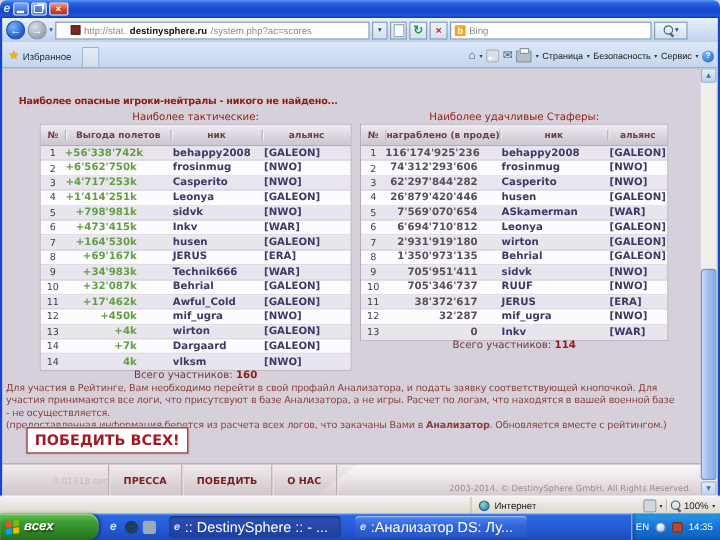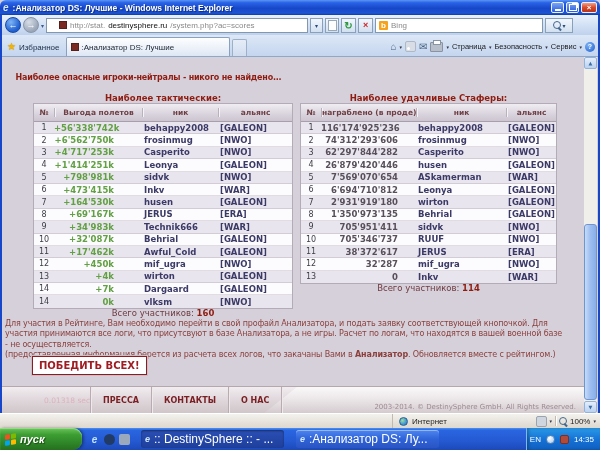--- a/index.html
+++ b/index.html
@@ -29,21 +29,21 @@
     background:linear-gradient(180deg,#e9f1fb,#cfdef4 60%,#bfd2ec);
     display:flex;align-items:center;padding:0 3px;gap:2px;}
   .navcirc{width:16px;height:16px;border-radius:50%;display:inline-flex;align-items:center;
     justify-content:center;font-size:9px;font-weight:bold;color:#fff;box-sizing:border-box;}
   .backc{background:radial-gradient(circle at 35% 30%,#7db4f4,#1e5ed0 70%);border:1px solid #1a4aa8;}
   .fwdc{background:radial-gradient(circle at 35% 30%,#d8dee8,#9aa6b8 70%);border:1px solid #8a96a8;}
   .navchev{font-size:6px;color:#3a5a8a;}
   .addr{width:262px;height:15px;background:#fff;border:1px solid #8198b0;display:flex;
     align-items:center;font-size:8px;padding:0 12px;box-sizing:border-box;gap:3px;white-space:nowrap;overflow:hidden;}
   .favicon{width:8px;height:8px;background:#7a2a22;border:1px solid #55201a;box-sizing:border-box;flex:none;}
-  .url-pre,.url-post{color:#8a8a8a;} .url-dom{color:#111;font-weight:normal;}
+  .url-pre,.url-post{color:#8a8a8a;} .url-dom{color:#111;font-weight:bold;}
   .bevelbtn{height:15px;box-sizing:border-box;border:1px solid #8aa0b8;
     background:linear-gradient(180deg,#f2f7fd,#d2e0f0);display:inline-flex;align-items:center;
     justify-content:center;font-size:6px;color:#2a4a7a;}
   .addr-drop{width:13px;}
   .compat{width:14px;} .compat i{display:block;width:7px;height:9px;background:#fdfdfd;border:1px solid #98a8b8;}
   .refr{width:15px;font-size:10px;color:#2f9a3f;font-weight:bold;}
   .stopb{width:15px;font-size:9px;color:#cc2222;font-weight:bold;}
   .searchbox{width:168px;height:15px;background:#fff;border:1px solid #8198b0;display:flex;
     align-items:center;gap:3px;padding:0 3px;box-sizing:border-box;font-size:8px;}
   .bing-ico{width:9px;height:9px;background:#f6a21d;color:#fff;font-weight:bold;font-size:8px;
@@ -70,24 +70,24 @@
   .rss-ico{width:9px;height:9px;background:#d8dde6;border:1px solid #aeb8c6;border-radius:2px;position:relative;}
   .rss-ico::after{content:"";position:absolute;left:1px;bottom:1px;width:3px;height:3px;border-radius:50%;background:#fff;}
   .print-ico{width:11px;height:8px;background:#b8bfca;border:1px solid #8a93a2;border-radius:1px;position:relative;}
   .print-ico::after{content:"";position:absolute;left:2px;top:-3px;width:6px;height:3px;background:#fdfdfd;border:1px solid #8a93a2;}
   .help-ico{width:10px;height:10px;border-radius:50%;background:radial-gradient(circle at 35% 30%,#7db4f4,#1e5ed0);
     color:#fff;font-size:7px;font-weight:bold;display:inline-flex;align-items:center;justify-content:center;}
   
   .viewport{position:absolute;left:2px;top:56px;width:596px;height:357px;background:#d6d0da;
     border-top:1px solid #90a8c8;box-sizing:border-box;overflow:hidden;
     font-family:"DejaVu Sans",sans-serif;}
-  .notice{position:absolute;top:16px;text-align:center;font-size:8px;font-weight:bold;color:#8f1c10;
+  .notice{position:absolute;top:23px;text-align:center;font-size:8px;font-weight:bold;color:#8f1c10;
     letter-spacing:-0.2px;white-space:nowrap;}
   .notice-l{left:0;width:293px;} .notice-r{left:293px;width:272px;}
-  .ttitle{position:absolute;top:36px;text-align:center;font-size:8.5px;font-weight:bold;color:#8f1c10;}
+  .ttitle{position:absolute;top:36px;text-align:center;font-size:8.5px;font-weight:normal;color:#8f1c10;}
   .ttitle-l{left:31px;width:260px;} .ttitle-r{left:298px;width:257px;}
   .dtable{position:absolute;top:46px;border:1px solid #b3abb8;box-sizing:border-box;background:#fcfbfd;}
   .dt-l{left:31px;width:260px;} .dt-r{left:298px;width:257px;}
   .thead{display:grid;height:17px;align-items:center;text-align:center;font-size:7.5px;font-weight:bold;
     color:#6e3f44;background:linear-gradient(180deg,#f0edf2,#d9d3dd 60%,#cdc6d1);
     border-bottom:1px solid #a89fad;white-space:nowrap;}
   .hcell{border-left:1px solid #b9b1bd;box-shadow:inset 1px 0 0 #f6f3f7;overflow:visible;}
   .hcell:first-child{border-left:none;box-shadow:none;}
   .trow{display:grid;height:12.4px;align-items:center;font-size:8.5px;box-sizing:border-box;
     border-bottom:1px solid rgba(150,140,155,.28);}
@@ -99,22 +99,22 @@
   .c-val{text-align:right;font-weight:bold;}
   .dt-l .c-val,.side-l .c-val{padding-right:28px;color:#61a043;}
   .dt-r .c-val,.side-r .c-val{padding-right:18px;color:#57505a;}
   .c-nick,.c-ally{font-weight:bold;color:#3b3a67;padding-left:2px;text-align:left;
     white-space:nowrap;overflow:hidden;}
   .totals{position:absolute;text-align:center;font-size:8.5px;color:#6e3a40;}
   .totals b{color:#8f1c10;}
   .tot-l{left:31px;width:260px;top:251px;} .tot-r{left:298px;width:257px;top:226px;}
   .infopar{position:absolute;left:3px;top:262px;width:558px;font-size:8px;line-height:10.4px;
     color:#8a3f3c;letter-spacing:-0.15px;white-space:pre-wrap;}
-  .winbtn{position:absolute;left:30px;top:299px;background:#fff;border:1px solid #8d1b21;
-    box-shadow:inset 0 0 0 2px #fff,0 0 0 1px #c9bfc4;color:#a01c22;font-weight:bold;font-size:10px;
+  .winbtn{position:absolute;left:20px;top:299px;background:#fff;border:1px solid #8d1b21;
+    box-shadow:inset 0 0 0 2px #fff,0 0 0 1px #c9bfc4;color:#a01c22;font-weight:bold;font-size:12px;
     padding:3px 6px;font-family:"DejaVu Sans",sans-serif;cursor:pointer;}
   
   .pfooter{position:absolute;left:0;top:329px;width:582px;height:27px;
     background:linear-gradient(180deg,#f2edf0 0%,#e2dade 40%,#cfc5c9 100%);
     border-top:1px solid #b4a8ad;overflow:hidden;}
   .fdiag{position:absolute;left:233px;top:0;width:349px;height:100%;
     background:linear-gradient(180deg,rgba(255,255,255,.6),rgba(255,255,255,.05));
     clip-path:polygon(28px 100%,62px 0,100% 0,100% 100%);}
   .ftime{position:absolute;left:42px;top:9px;font-size:7.5px;color:#dcb2bc;}
   .fmenu{position:absolute;left:88px;top:0;height:100%;display:flex;align-items:center;}
@@ -172,21 +172,20 @@
     border:1px solid #5a86b8;box-sizing:border-box;}
   .tico2{width:9px;height:9px;border-radius:2px;background:#b04a3a;border:1px solid #7a2f22;box-sizing:border-box;}
 </style>
 </head>
 <body>
 
 <div class="screen">
 
   <div class="titlebar">
     <span class="ie-ico">e</span>
-    <span class="wtitle">:Анализатор DS: Лучшие - Windows Internet Explorer</span>
     <span class="wb minb">
         <i class="g-min"></i>
       </span>
     <span class="wb maxb">
         <i class="g-rest"></i>
       </span>
     <span class="wb closeb">
         <span class="glyph-txt">×</span>
       </span>
   </div>
@@ -226,24 +225,20 @@
     <span class="bevelbtn search-go">
       <span class="mag"></span>
       <span>▾</span>
     </span>
   </div>
 
   <div class="tabrow">
     <span class="fav-btn">
       <span class="star">★</span>
       <span>Избранное</span>
-    </span>
-    <span class="tab">
-      <span class="favicon"></span>
-      <span>:Анализатор DS: Лучшие</span>
     </span>
     <span class="tabstub"></span>
     <span class="cmdbar">
       <span class="ci">⌂</span>
       <span class="chev">▾</span>
       <span class="rss-ico"></span>
       <span class="ci">✉</span>
       <span class="print-ico"></span>
       <span class="chev">▾</span>
       <span>Страница</span>
@@ -350,21 +345,21 @@
             <span class="cell c-ally">[GALEON]</span>
           </div>
           <div class="trow side-l r-w">
             <span class="cell c-num">14</span>
             <span class="cell c-val">+7k</span>
             <span class="cell c-nick">Dargaard</span>
             <span class="cell c-ally">[GALEON]</span>
           </div>
           <div class="trow side-l r-l">
             <span class="cell c-num">14</span>
-            <span class="cell c-val">0k</span>
+            <span class="cell c-val">4k</span>
             <span class="cell c-nick">vlksm</span>
             <span class="cell c-ally">[NWO]</span>
           </div>
         </div>
     </div>
 
     <div class="dtable dt-r">
       <div class="thead side-r">
         <span class="hcell">№</span>
         <span class="hcell">награблено (в проде)</span>
@@ -461,21 +456,21 @@
 
     <button class="winbtn">ПОБЕДИТЬ ВСЕХ!</button>
 
     <div class="pfooter">
       <div class="fdiag"></div>
       <span class="ftime">0.01318 sec</span>
       <div class="fmenu" id="footer-menu">
           <span class="fsep"></span>
           <span class="fitem">ПРЕССА</span>
           <span class="fsep"></span>
-          <span class="fitem">КОНТАКТЫ</span>
+          <span class="fitem">ПОБЕДИТЬ</span>
           <span class="fsep"></span>
           <span class="fitem">О НАС</span>
           <span class="fsep"></span>
         </div>
       <span class="fcopy">2003-2014. © DestinySphere GmbH. All Rights Reserved.</span>
     </div>
 
     <div class="sbar">
       <span class="sbtn sup">
           <span>▲</span>
@@ -503,21 +498,21 @@
   </div>
 
   <div class="taskbar">
     <span class="start">
       <span class="flag">
           <i class="f1"></i>
           <i class="f2"></i>
           <i class="f3"></i>
           <i class="f4"></i>
         </span>
-      <span>пуск</span>
+      <span>всех</span>
     </span>
     <span class="ql">
       <span class="qlico">e</span>
       <span class="qlico ql-dark"></span>
       <span class="qlico ql-gray"></span>
     </span>
     <span class="taskbtns" id="task-buttons">
         <span class="taskbtn">
           <span class="mini-ie">e</span>
           <span class="tbt">:: DestinySphere :: - ...</span>

